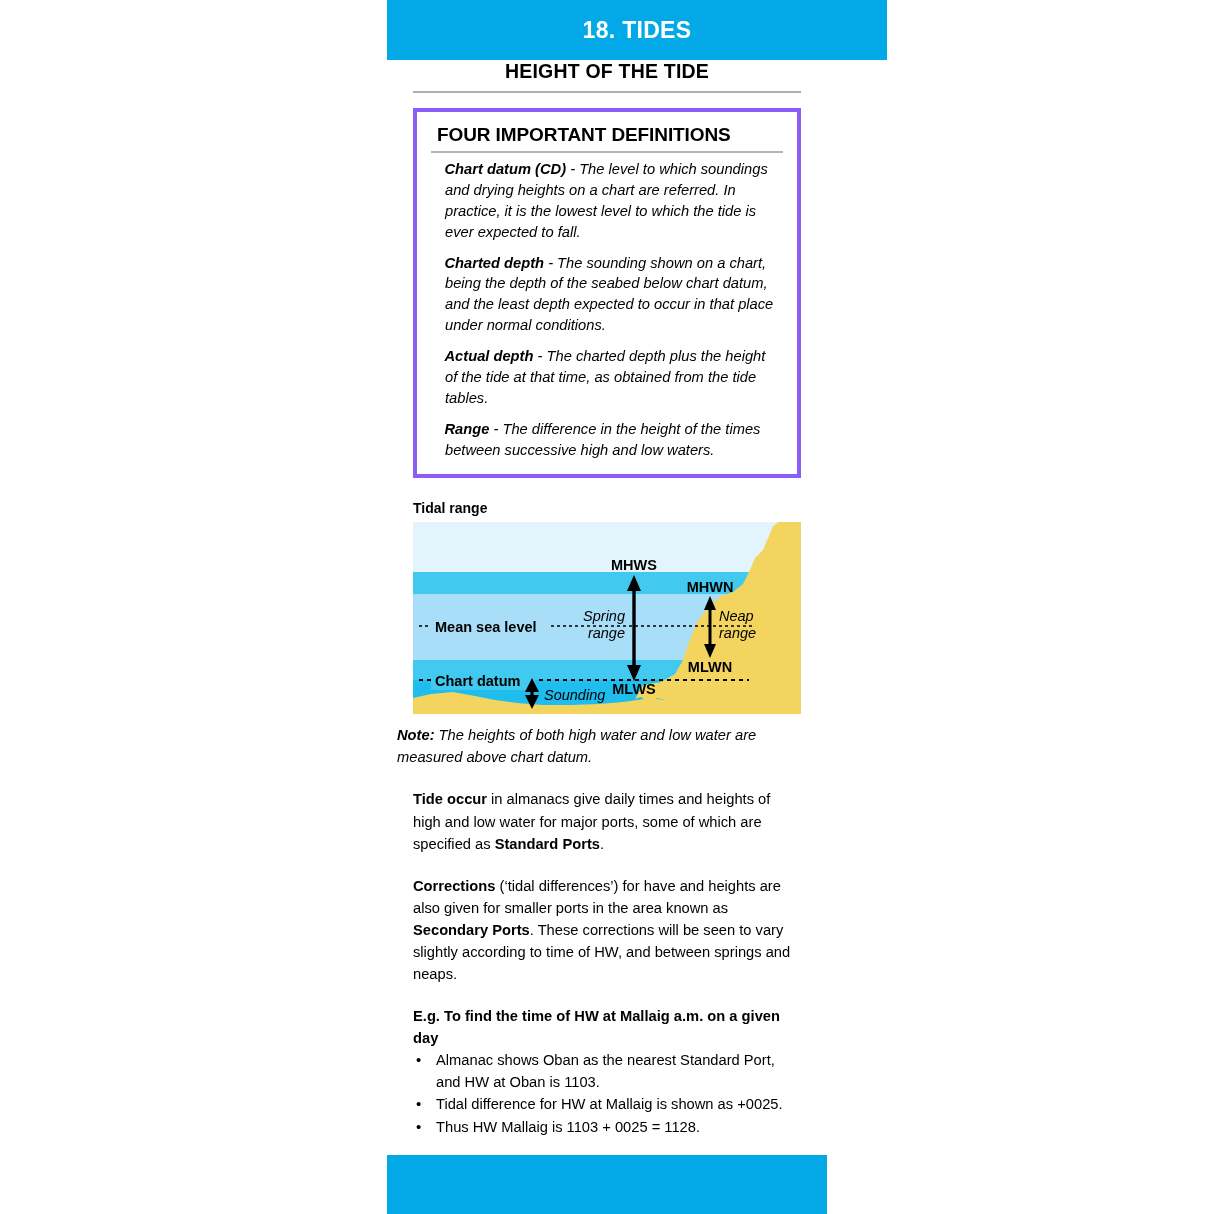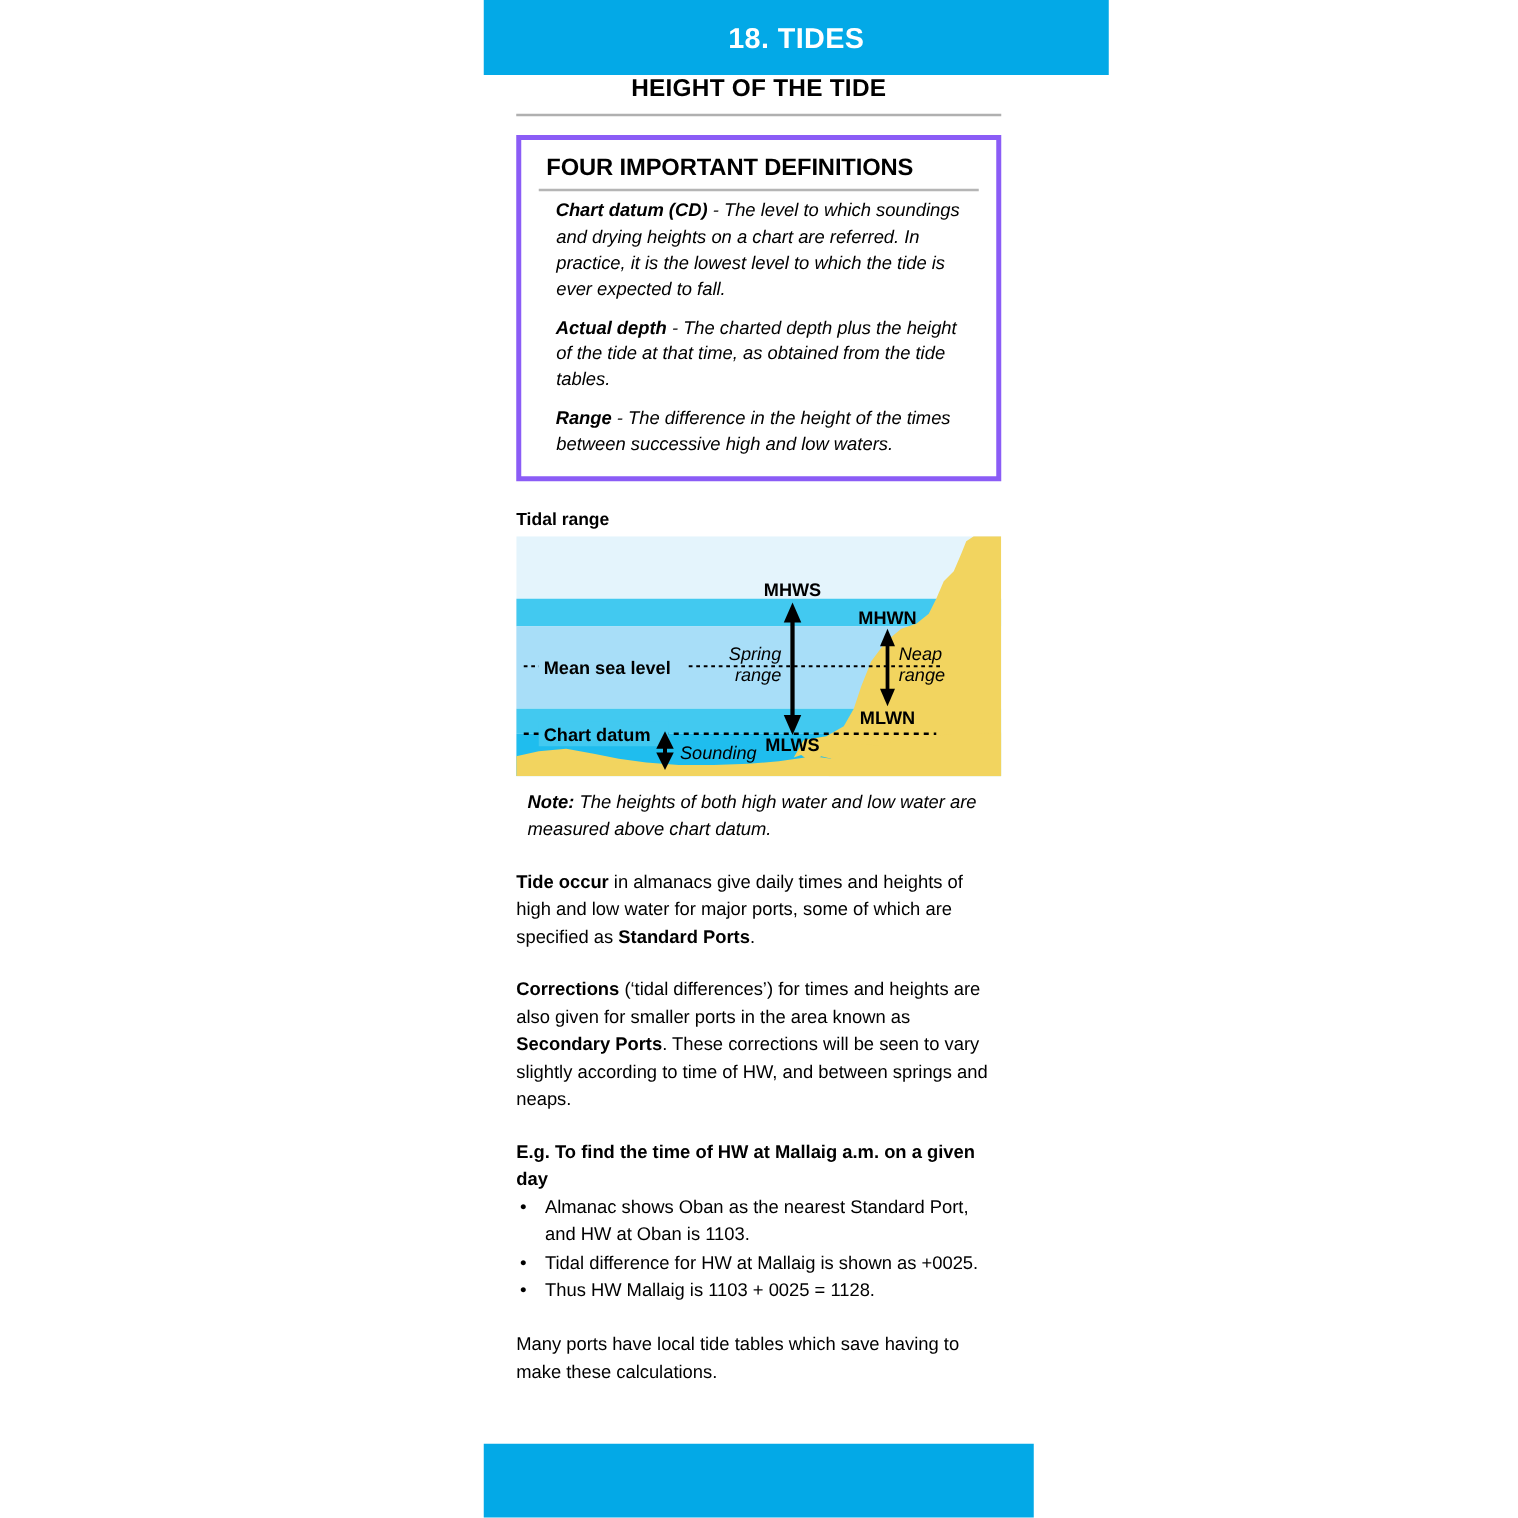--- a/index.html
+++ b/index.html
@@ -97,21 +97,21 @@
   .diagram-wrap {
     margin: 0 26px;
     width: 388px;
     height: 192px;
     position: relative;
   }
   .diagram-wrap svg { display: block; }
 
   
   .note-para {
-    margin: 10px 26px 0 35px;
+    margin: 10px 26px 0 10px;
     font-size: 14.7px;
     line-height: 1.5;
     font-style: italic;
   }
   .note-label { font-weight: bold; font-style: italic; }
 
   .body-para {
     margin: 20px 26px 0 26px;
     font-size: 14.7px;
     line-height: 1.5;
@@ -169,20 +169,23 @@
   </div>
 
   <div class="defs-box">
     <div class="defs-title">FOUR IMPORTANT DEFINITIONS</div>
     <div class="defs-title-rule"></div>
 
     <div class="def-item">
       <span class="def-term">Chart datum (CD)</span><span> - The level to which soundings and drying heights on a chart are referred. In practice, it is the lowest level to which the tide is ever expected to fall.</span>
     </div>
     <div class="def-item">
+      <span class="def-term">Charted depth</span><span> - The sounding shown on a chart, being the depth of the seabed below chart datum, and the least depth expected to occur in that place under normal conditions.</span>
+    </div>
+    <div class="def-item">
       <span class="def-term">Actual depth</span><span> - The charted depth plus the height of the tide at that time, as obtained from the tide tables.</span>
     </div>
     <div class="def-item">
       <span class="def-term">Range</span><span> - The difference in the height of the times between successive high and low waters.</span>
     </div>
   </div>
 
   <div class="fig-caption">Tidal range</div>
 
   <div class="diagram-wrap">
@@ -251,21 +254,21 @@
 
   <div class="note-para">
     <span class="note-label">Note:</span><span> The heights of both high water and low water are measured above chart datum.</span>
   </div>
 
   <div class="body-para">
     <span class="b">Tide occur</span><span> in almanacs give daily times and heights of high and low water for major ports, some of which are specified as </span><span class="b">Standard Ports</span><span>.</span>
   </div>
 
   <div class="body-para">
-    <span class="b">Corrections</span><span> (‘tidal differences’) for times and heights are also given for smaller ports in the area known as </span><span class="b">Secondary Ports</span><span>. These corrections will be seen to vary slightly according to time of HW, and between springs and neaps.</span>
+    <span class="b">Corrections</span><span> (‘tidal differences’) for have and heights are also given for smaller ports in the area known as </span><span class="b">Secondary Ports</span><span>. These corrections will be seen to vary slightly according to time of HW, and between springs and neaps.</span>
   </div>
 
   <div class="eg-head">E.g. To find the time of HW at Mallaig a.m. on a given day</div>
   <ul class="bullets">
     <li>Almanac shows Oban as the nearest Standard Port, and HW at Oban is 1103.</li>
     <li>Tidal difference for HW at Mallaig is shown as +0025.</li>
     <li>Thus HW Mallaig is 1103 + 0025 = 1128.</li>
   </ul>
 
   <div class="body-para">Many ports have local tide tables which save having to make these calculations.</div>

